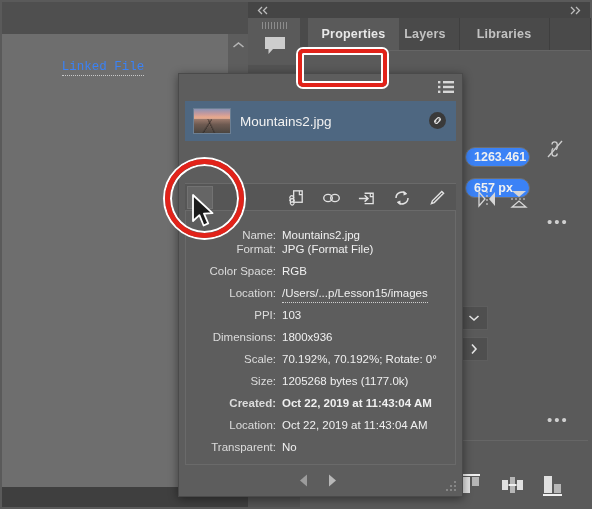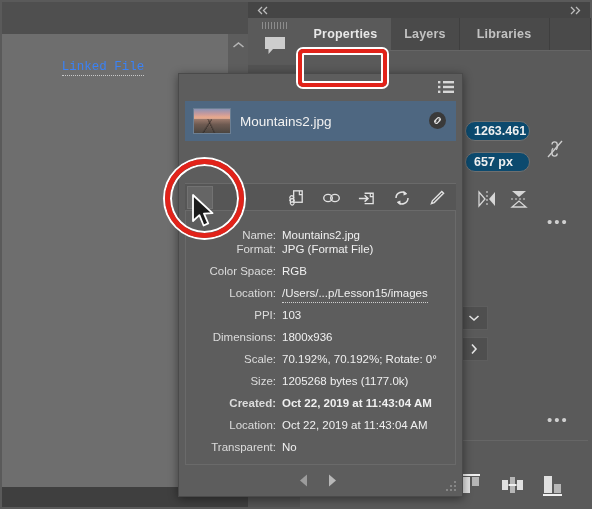--- a/index.html
+++ b/index.html
@@ -37,39 +37,39 @@
   .rail-grip{position:absolute;left:14px;top:4px;width:26px;height:7px;}
   .rail-grip i{position:absolute;top:0;width:1px;height:7px;background:#8d8d8d;}
   .comment-btn{position:absolute;left:12px;top:14px;width:30px;height:26px;display:flex;align-items:center;justify-content:center;}
 
   
   .tabstrip{position:absolute;left:52px;top:16px;width:290px;height:32px;background:#4a4a4a;}
   .tab{position:absolute;top:0;height:32px;display:flex;align-items:center;justify-content:center;
        font-size:12.5px;font-weight:bold;letter-spacing:.2px;}
   .tab.active{background:#5a5a5a;color:#e8e8e8;}
   .tab.inactive{color:#c2c2c2;border-right:1px solid #3f3f3f;}
-  .tab-props{left:0;width:91px;}
+  .tab-props{left:8px;width:91px;}
   .tab-layers{left:91px;width:68px;}
   .tab-libs{left:159px;width:90px;}
   .tab-blank{left:249px;width:41px;border-right:none;}
 
   
   .panel-body{position:absolute;left:52px;top:48px;width:290px;height:457px;background:#5a5a5a;}
   .panel-body-topline{position:absolute;left:0;top:0;width:290px;height:1px;background:#656565;}
 
   
   .linked-file-head{position:absolute;left:61px;top:58px;width:84px;height:20px;
       display:flex;align-items:center;justify-content:center;
       color:#3b82f6;font-size:12.5px;font-family:Liberation Mono, monospace;}
   .linked-file-head span{border-bottom:1px dotted #c9c9c9;padding-bottom:1px;}
 
   
-  .field{position:absolute;background:#0c4a6e;border:1px solid #6f6f6f;border-radius:10px;
+  .field{position:absolute;background:#3b82f6;border:1px solid #6f6f6f;border-radius:10px;
          display:flex;align-items:center;color:#f0f0f0;font-size:12.5px;font-weight:bold;
-         padding-left:8px;box-sizing:border-box;}
+         padding-left:8px;box-sizing:border-box;margin-top:26px;}
   .f-w{left:465px;top:121px;width:65px;height:20px;}
   .f-h{left:465px;top:152px;width:65px;height:20px;}
   .unlink-icon{position:absolute;left:544px;top:138px;width:22px;height:22px;}
 
   .xform-icons{position:absolute;left:475px;top:188px;width:60px;height:22px;}
   .xform-icons .xi{position:absolute;top:0;width:24px;height:22px;}
   .ellipsis{position:absolute;color:#cfcfcf;font-size:15px;letter-spacing:2px;line-height:1;}
   .e1{left:547px;top:214px;}
   .e2{left:547px;top:412px;}
 

